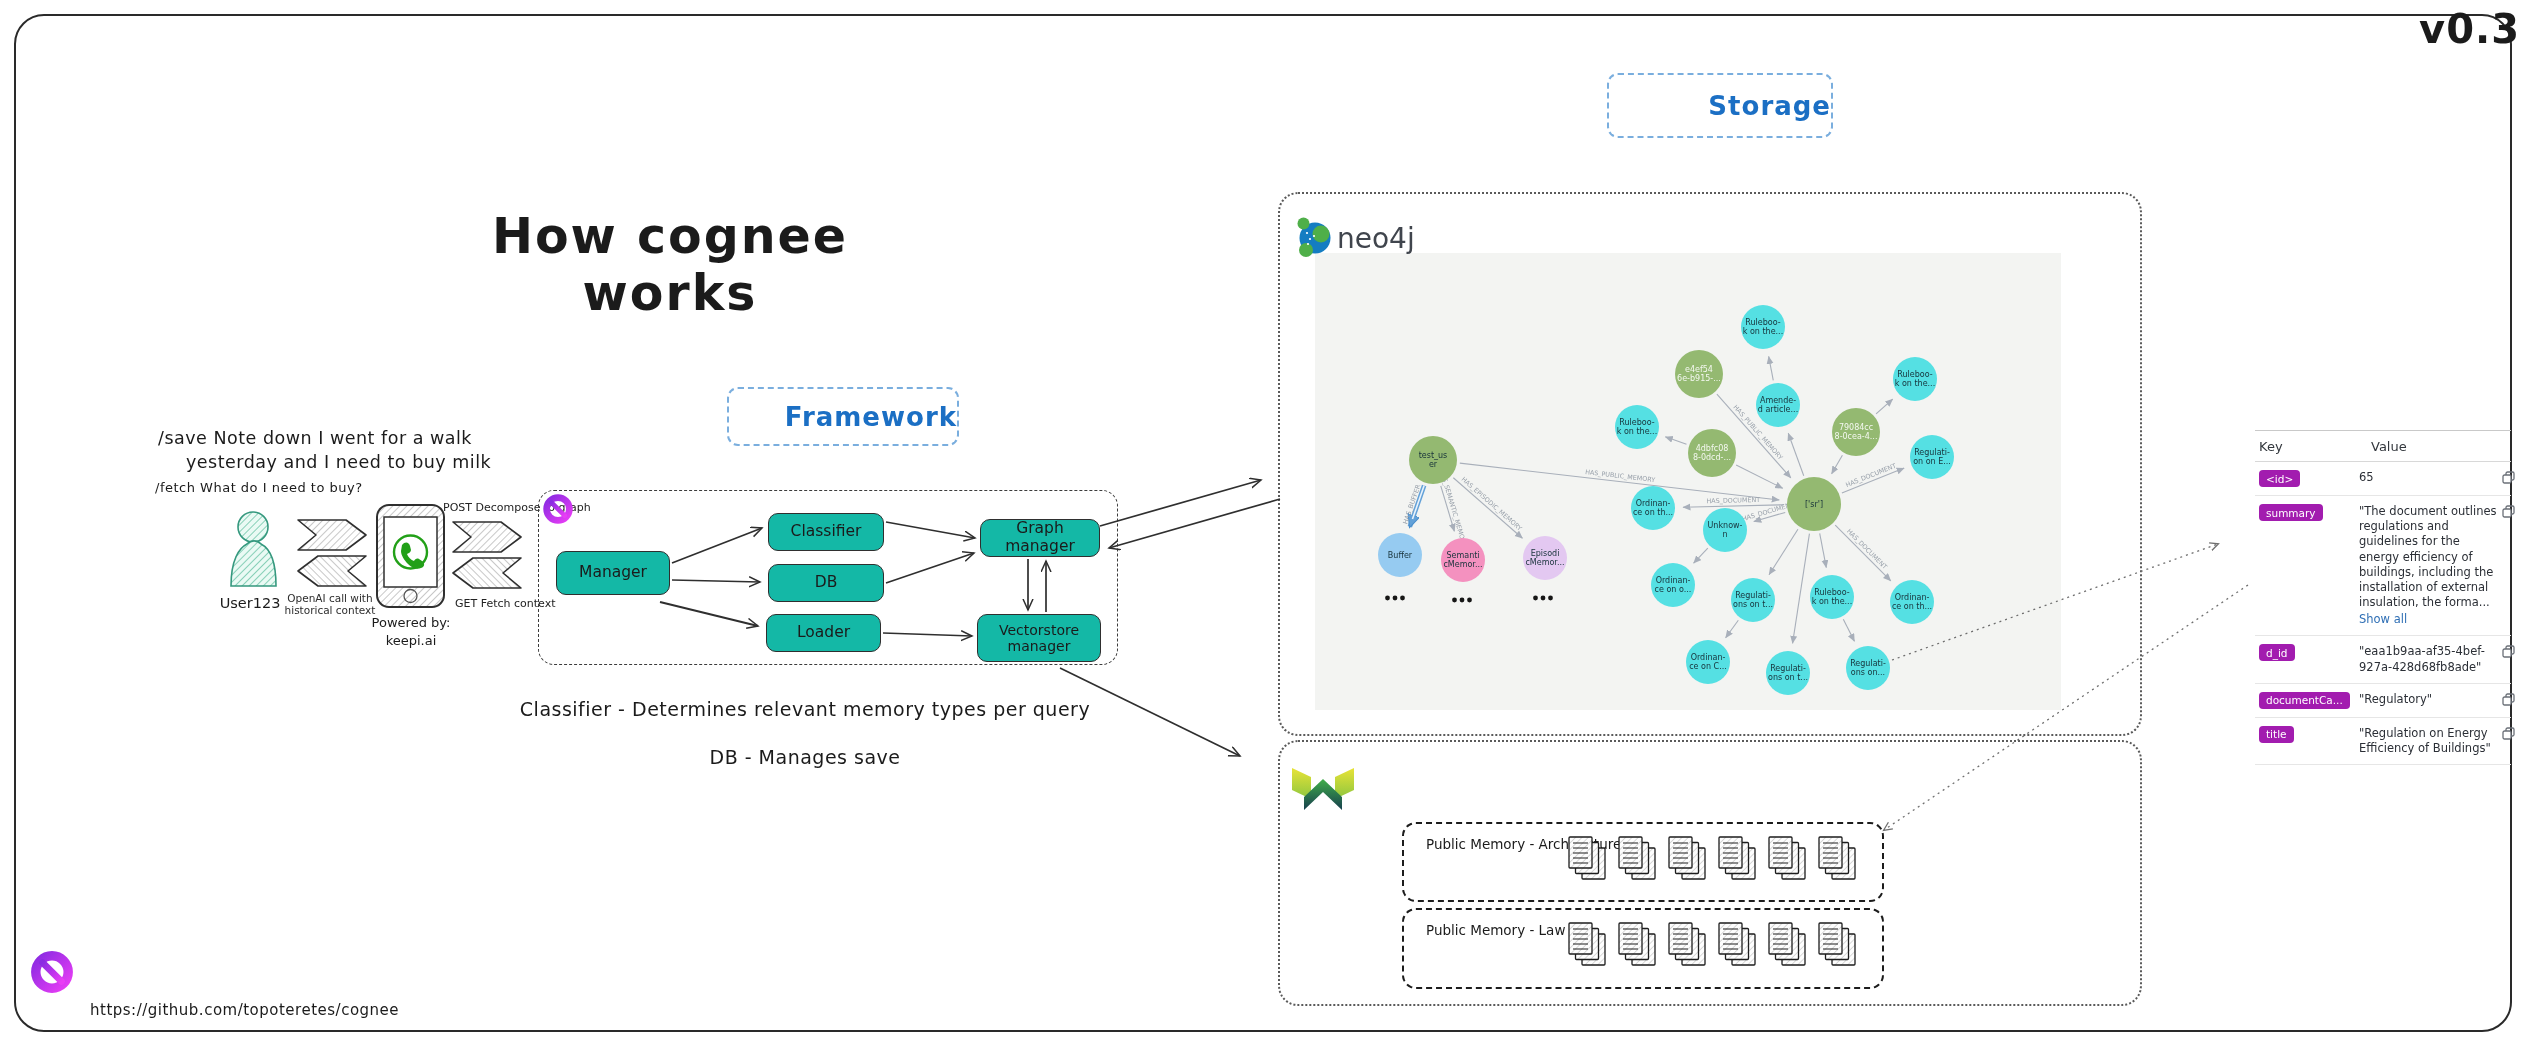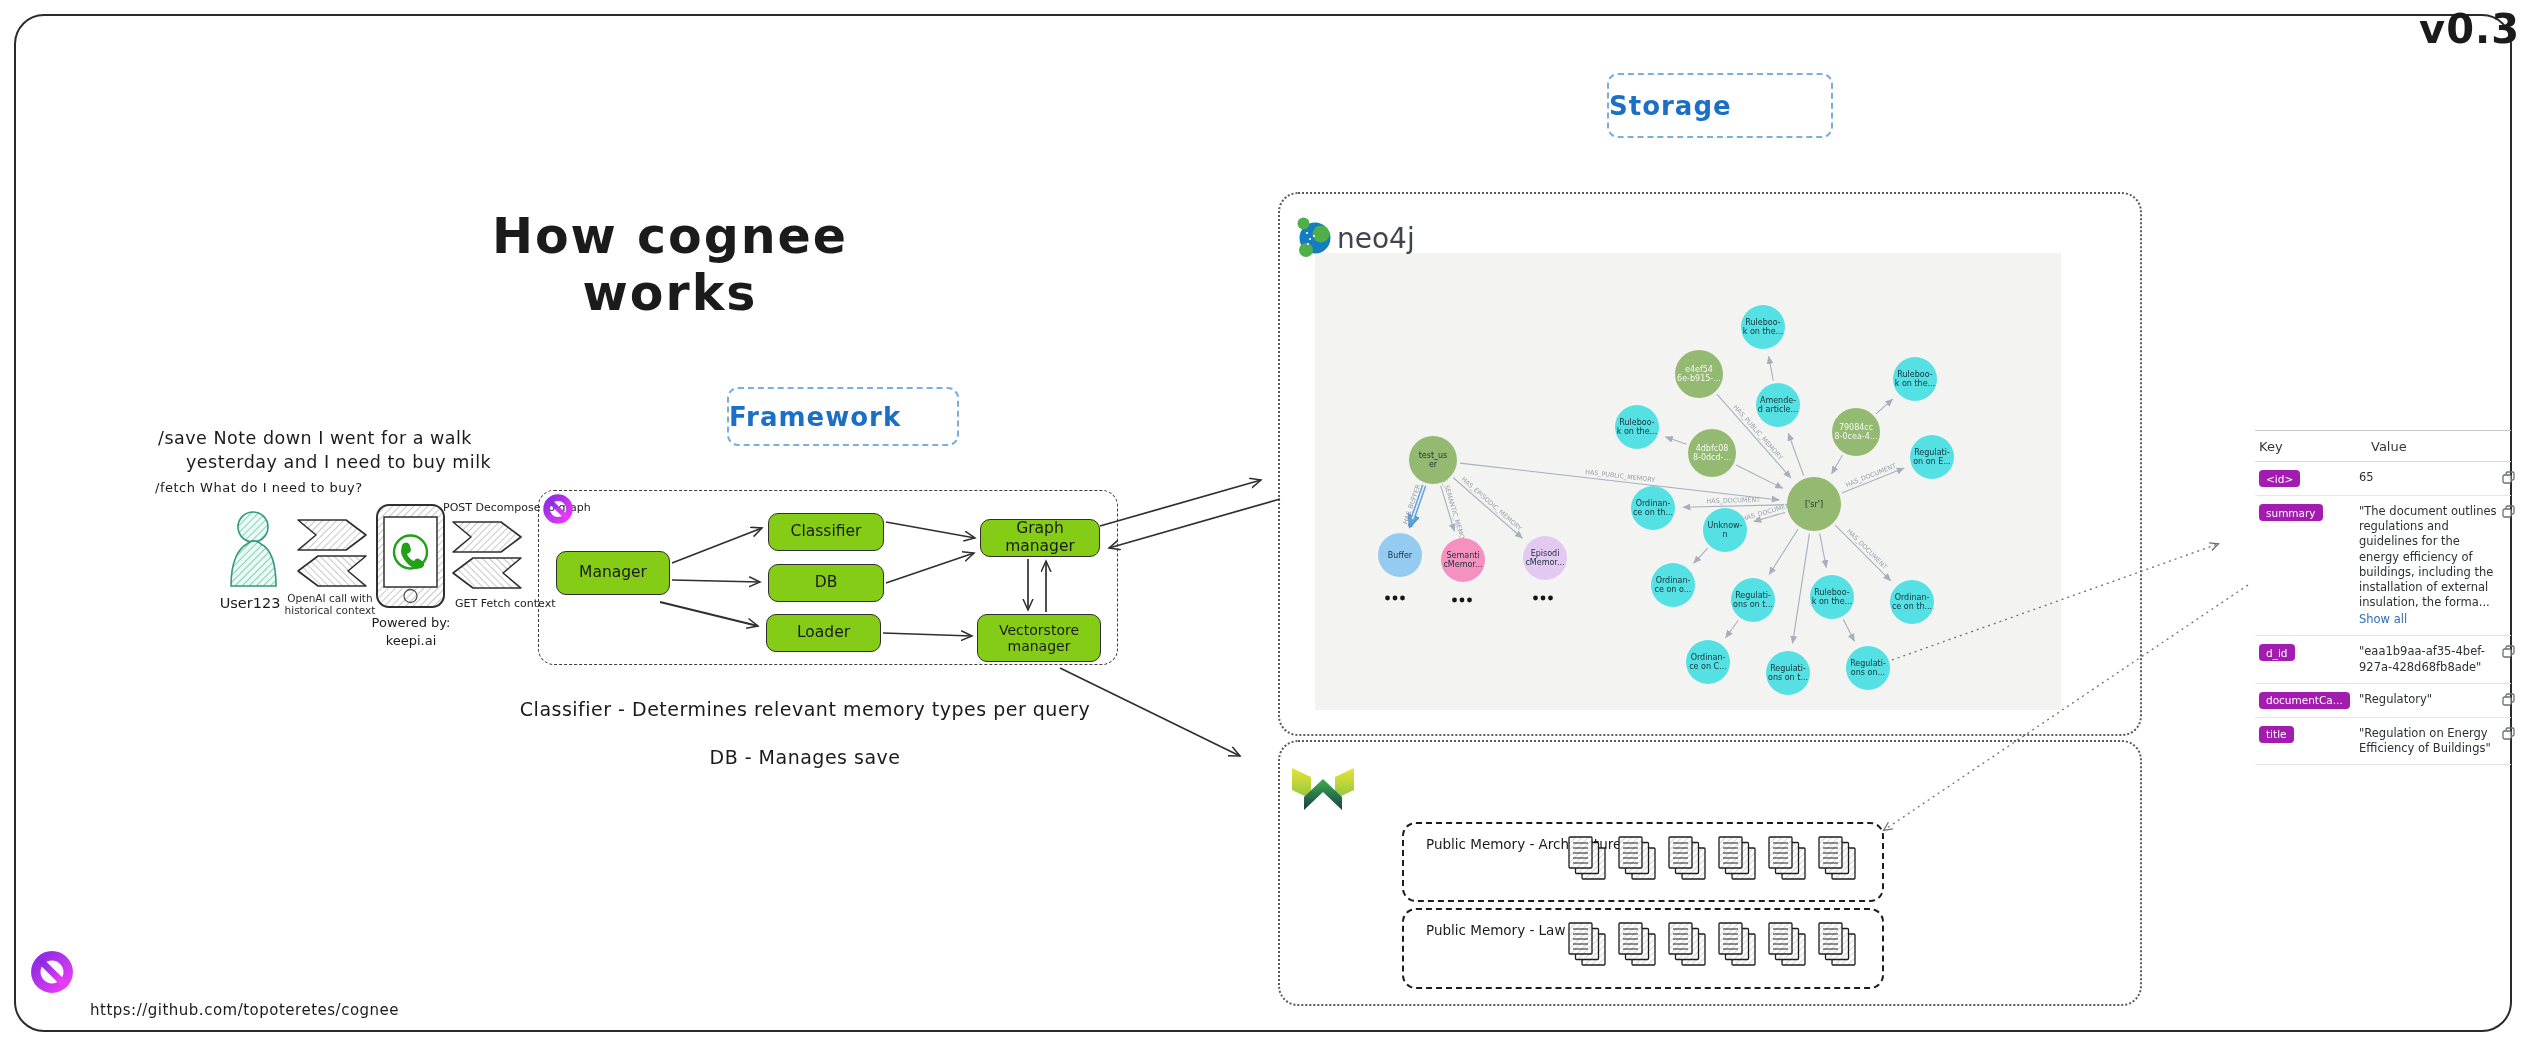--- a/index.html
+++ b/index.html
@@ -14,26 +14,26 @@
   
   #save-cmd-1{left:158px;top:428px;font-size:17.5px;}
   #save-cmd-2{left:186px;top:452px;font-size:17.5px;}
   #fetch-cmd{left:155px;top:480px;font-size:13px;}
   #user-label{left:205px;top:595px;width:90px;text-align:center;font-size:14.5px;}
   #openai-note{left:280px;top:592px;width:100px;text-align:center;font-size:10.5px;color:#2d2d2d;}
   #post-label{left:443px;top:501px;font-size:11px;color:#222;}
   #get-label{left:455px;top:597px;font-size:11px;color:#222;}
   #powered-by{left:370px;top:614px;width:82px;text-align:center;font-size:13px;line-height:1.35;}
   
-  .tag-box{border:2px dashed #7aaede;border-radius:11px;color:#1b6fc4;display:flex;align-items:center;justify-content:flex-start;
+  .tag-box{border:2px dashed #7aaede;border-radius:11px;color:#1b6fc4;display:flex;align-items:center;justify-content:flex-end;
            font-size:26px;font-weight:700;letter-spacing:1px;background:#fff;}
   #framework-tag{left:727px;top:387px;width:228px;height:55px;}
   #storage-tag{left:1607px;top:73px;width:222px;height:61px;}
   #framework-box{left:538px;top:490px;width:578px;height:173px;border:1.8px dashed #3c3c3c;border-radius:16px;}
-  .node-box{border:1.6px solid #2f2f2f;border-radius:10px;background:#84cc16;display:flex;align-items:center;justify-content:center;
+  .node-box{border:1.6px solid #2f2f2f;border-radius:10px;background:#14b8a6;display:flex;align-items:center;justify-content:center;
             font-size:15.5px;text-align:center;line-height:1.15;}
   #box-manager{left:556px;top:551px;width:112px;height:42px;}
   #box-classifier{left:768px;top:513px;width:114px;height:36px;}
   #box-db{left:768px;top:564px;width:114px;height:36px;}
   #box-loader{left:766px;top:614px;width:113px;height:36px;}
   #box-graph-manager{left:980px;top:519px;width:118px;height:36px;}
   #box-vectorstore{left:977px;top:614px;width:122px;height:46px;font-size:14px;}
   .fw-note{text-align:center;font-size:19px;}
   #fw-note-0{left:505px;top:698px;width:600px;}
   #fw-note-1{left:505px;top:746px;width:600px;}

